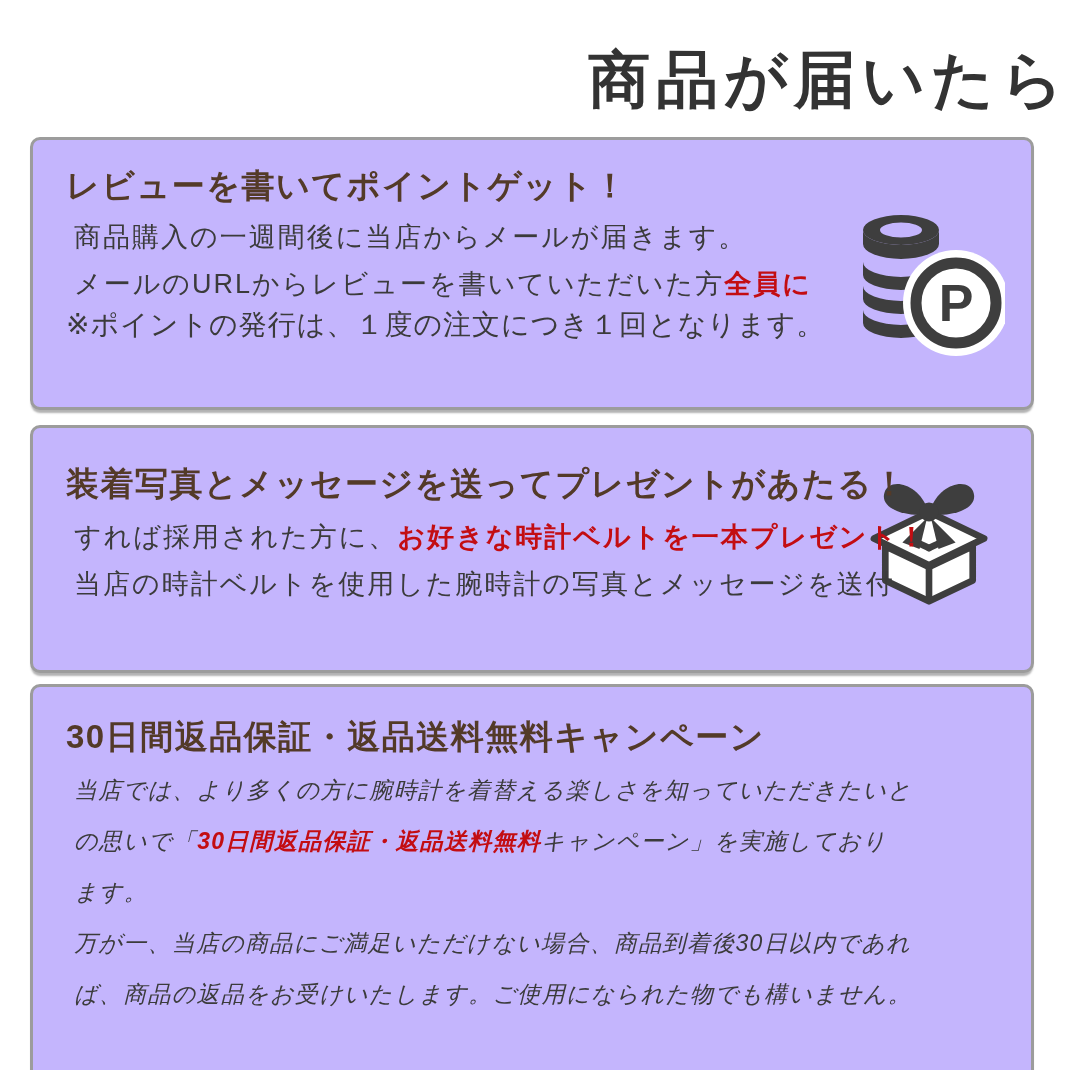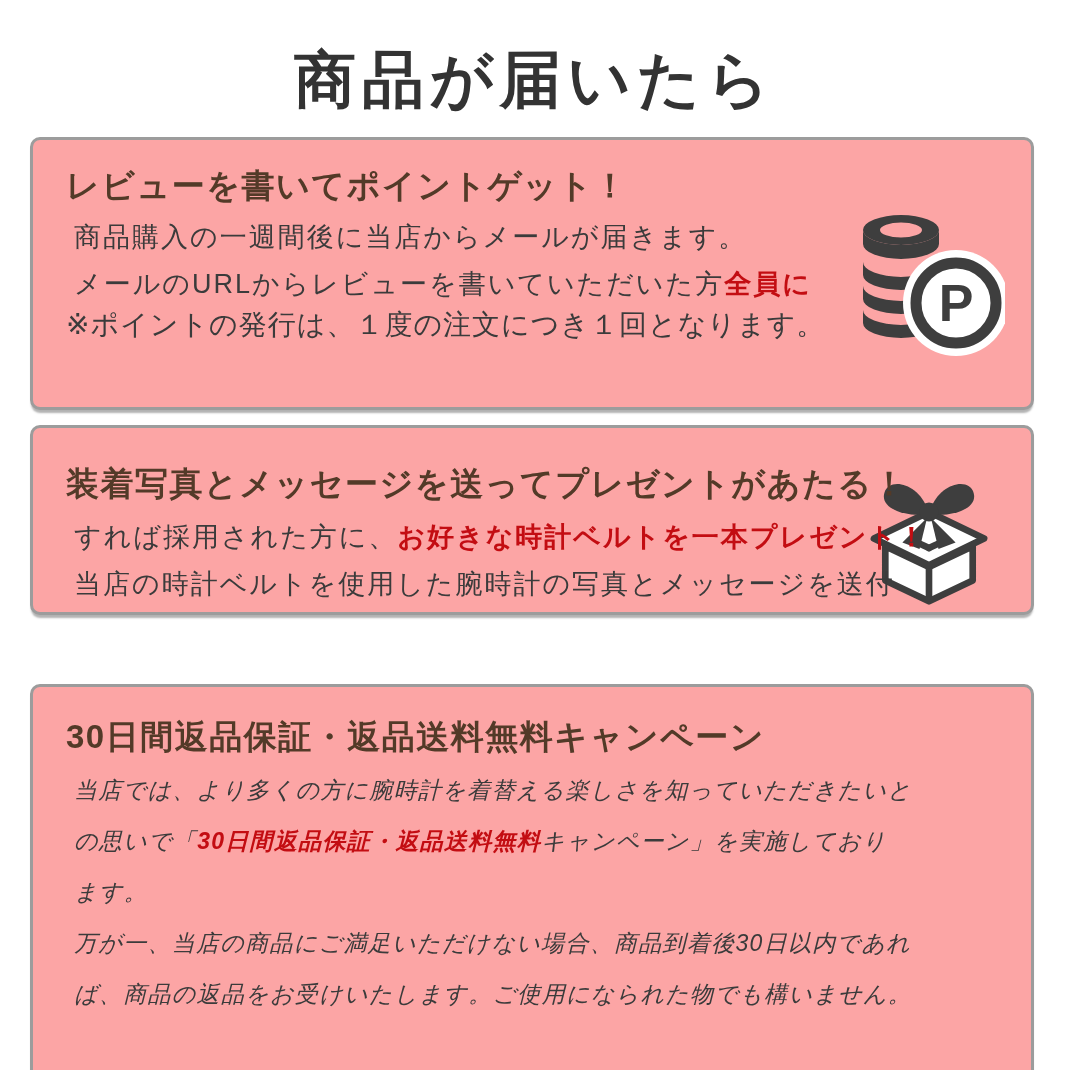--- a/index.html
+++ b/index.html
@@ -7,34 +7,34 @@
   body {
     width: 1070px; height: 1070px;
     background: #ffffff;
     font-family: "Liberation Sans", "DejaVu Sans", sans-serif;
     overflow: hidden;
   }
   .page { position: relative; width: 1070px; height: 1070px; }
 
   .page-title {
     position: absolute; top: 38px; left: 0; width: 100%;
-    margin: 0; text-align: center;
+    margin: 0; text-align: right;
     font-size: 62px; font-weight: bold; color: #333333;
     letter-spacing: 6px; white-space: nowrap;
   }
 
   .card {
     position: absolute; left: 30px; width: 1004px;
-    background: #fca5a5;
+    background: #c4b5fd;
     border: 3px solid #9c9c9c;
     border-radius: 10px;
     box-shadow: 0 4px 2px -1px rgba(0,0,0,0.30);
   }
   .card-review    { top: 137px; height: 273px; }
-  .card-photo     { top: 425px; height: 190px; }
+  .card-photo     { top: 425px; height: 248px; }
   .card-guarantee { top: 684px; height: 421px; }
 
   .card-content { position: relative; z-index: 2; }
   .card-review .card-content    { padding: 26px 0 0 33px; }
   .card-photo .card-content     { padding: 36px 0 0 33px; }
   .card-guarantee .card-content { padding: 30px 0 0 33px; }
 
   .card-heading {
     margin: 0; white-space: nowrap;
     font-size: 33px; font-weight: bold; color: #533a28;

